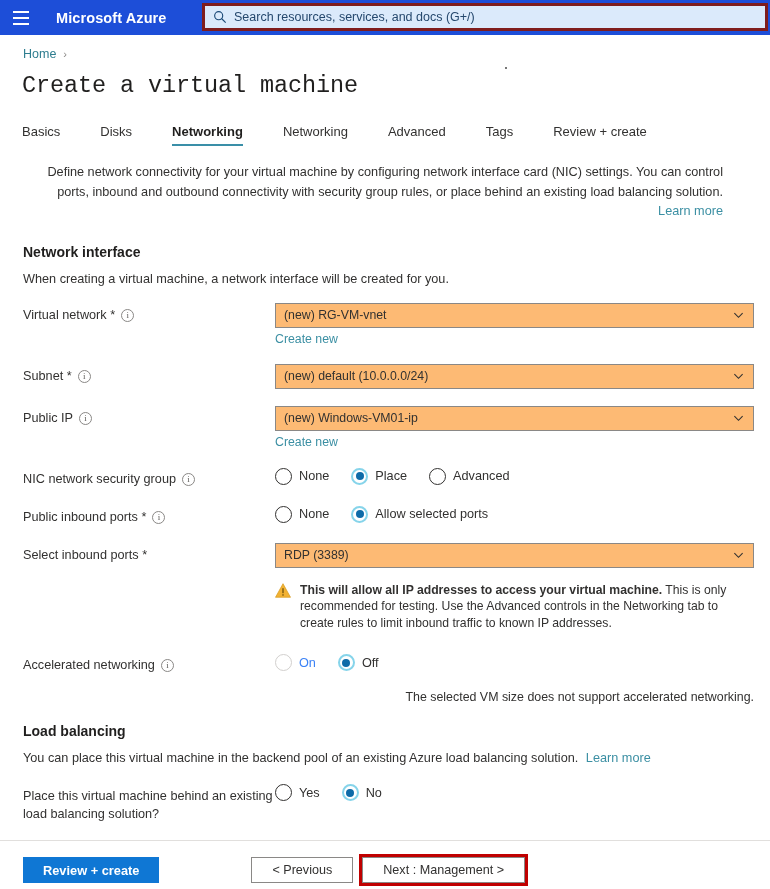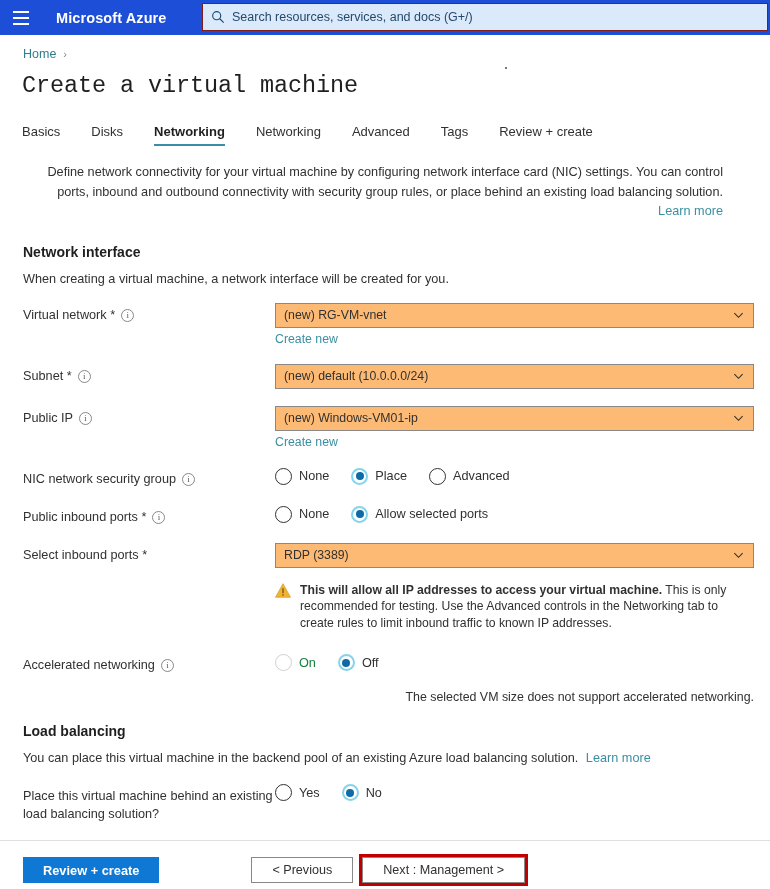--- a/index.html
+++ b/index.html
@@ -41,21 +41,21 @@
     white-space: nowrap;
   }
   .searchwrap {
     position: absolute;
     left: 202px; top: 3px;
     width: 566px; height: 28px;
     background: #dbeafb;
     display: flex;
     align-items: center;
     padding-left: 8px;
-    border: 1px solid #7f1d1d;
+    border: 3px solid #7f1d1d;
   }
   .search-ico {
     width: 14px; height: 14px;
     margin-right: 7px;
     flex: 0 0 auto;
     color: #1b4a77;
   }
   .searchtext {
     font-size: 12.5px;
     color: #25486d;
@@ -93,21 +93,21 @@
     left: 505px; top: 67px;
     width: 2px; height: 2px;
     background: #777;
   }
 
   
   .tabs {
     display: flex;
     align-items: flex-end;
     margin: 20px 0 0 22px;
-    gap: 3px;
+    gap: 12px;
     height: 27px;
   }
   .tab {
     font-size: 13px;
     color: #323130;
     padding: 0 14px 7px 14px;
     cursor: pointer;
     white-space: nowrap;
     position: relative;
   }
@@ -250,21 +250,21 @@
   }
   .radio.checked .dot::after {
     content: "";
     position: absolute;
     left: 50%; top: 50%;
     transform: translate(-50%, -50%);
     width: 8px; height: 8px;
     border-radius: 50%;
     background: #0e6ba8;
   }
-  .radio.disabled { color: #15803d; cursor: default; }
+  .radio.disabled { color: #3b82f6; cursor: default; }
   .radio.disabled .dot { border-color: #d2d0ce; }
 
   
   .warn {
     display: flex;
     margin-top: 14px;
     margin-left: 0;
     max-width: 474px;
     gap: 9px;
   }

